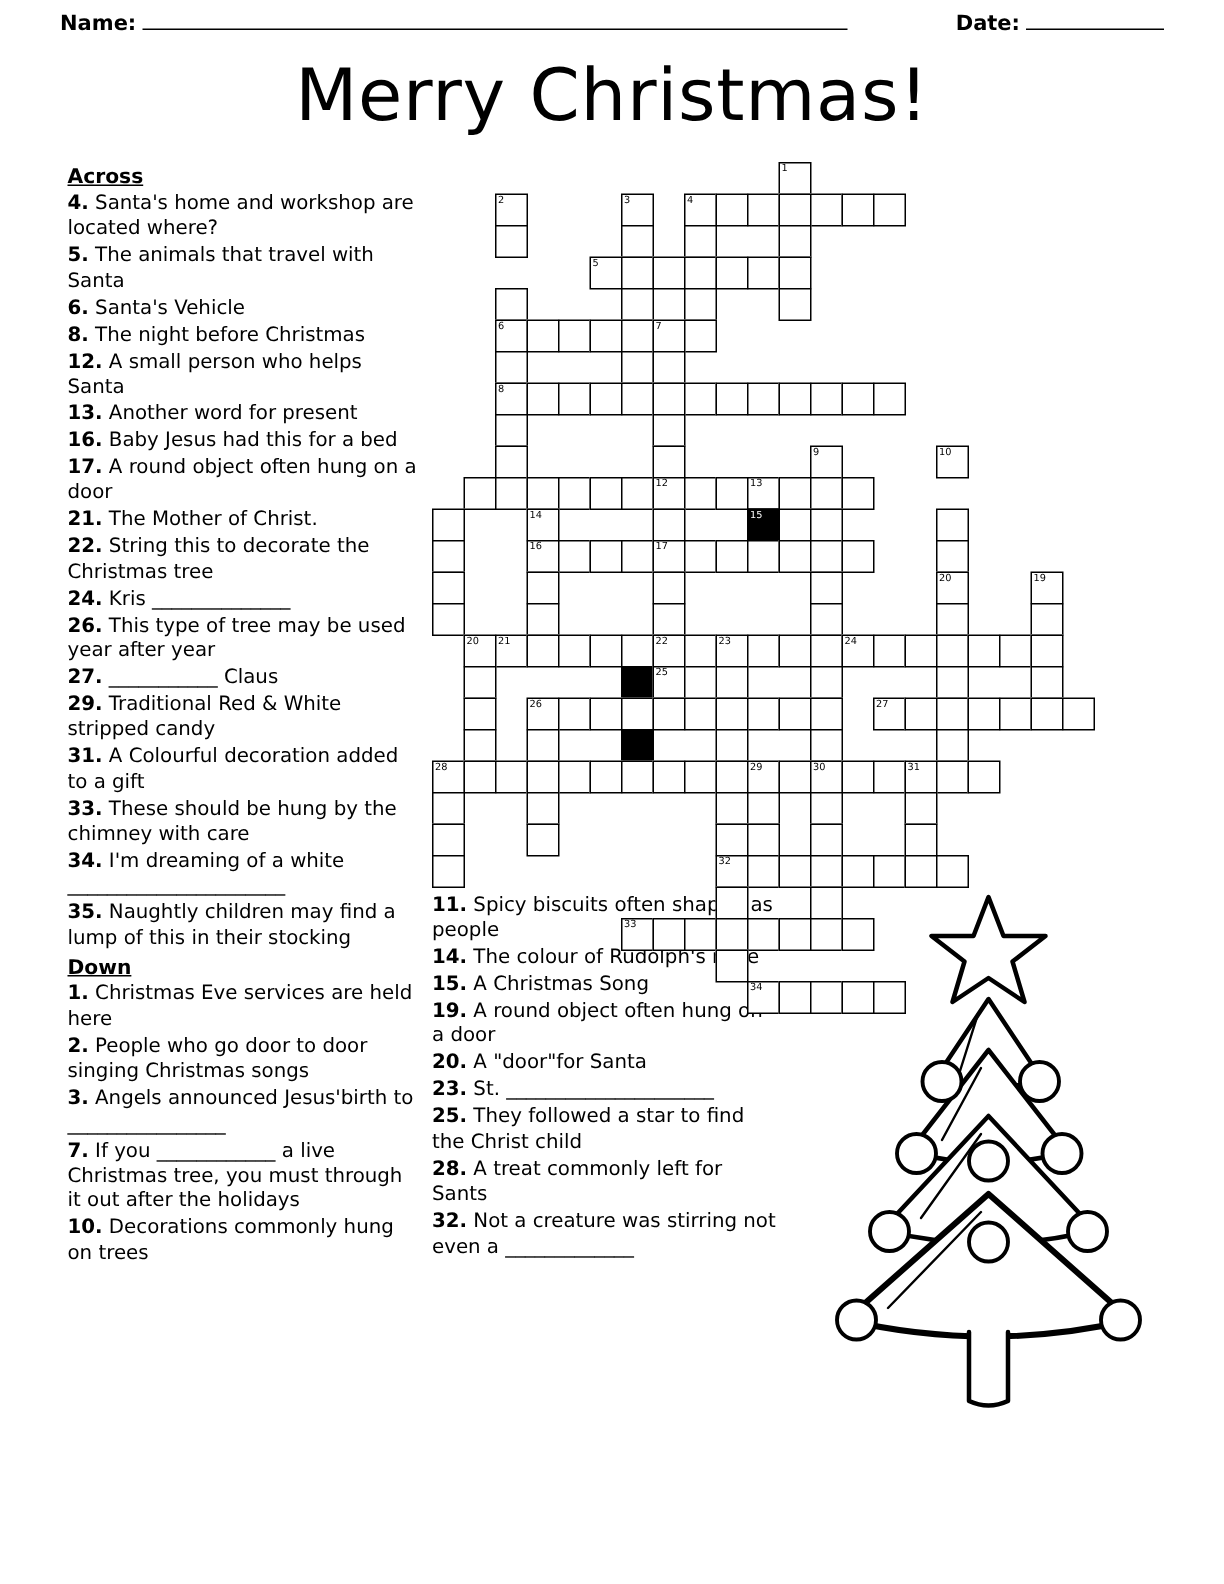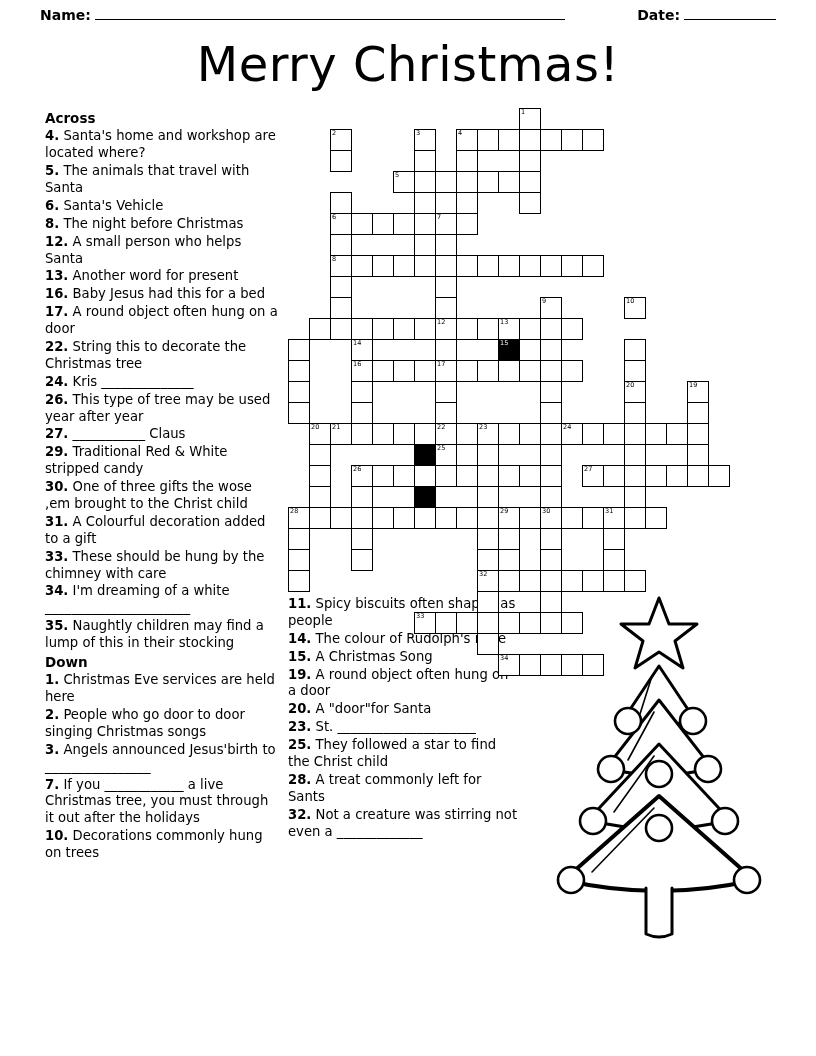--- a/index.html
+++ b/index.html
@@ -59,20 +59,21 @@
   .clue-col {
     position: absolute;
     font-size: 13.2px;
     line-height: 1.28;
   }
   #col-left { left: 45px; top: 110px; width: 236px; }
   #col-mid  { left: 288px; top: 596px; width: 232px; }
 
   .section-head {
     font-weight: bold;
+    text-decoration: underline;
     margin-bottom: 1px;
     font-size: 13.5px;
   }
   .clue {
     margin-bottom: 1px;
   }
   .clue b { font-weight: bold; }
 
   
   #grid {
@@ -130,26 +131,26 @@
     <div class="section-head">Across</div>
     <div id="across-list">
         <div class="clue"><b>4.</b><span> Santa's home and workshop are located where?</span></div>
         <div class="clue"><b>5.</b><span> The animals that travel with Santa</span></div>
         <div class="clue"><b>6.</b><span> Santa's Vehicle</span></div>
         <div class="clue"><b>8.</b><span> The night before Christmas</span></div>
         <div class="clue"><b>12.</b><span> A small person who helps Santa</span></div>
         <div class="clue"><b>13.</b><span> Another word for present</span></div>
         <div class="clue"><b>16.</b><span> Baby Jesus had this for a bed</span></div>
         <div class="clue"><b>17.</b><span> A round object often hung on a door</span></div>
+        <div class="clue"><b>21.</b><span> The Mother of Christ.</span></div>
         <div class="clue"><b>22.</b><span> String this to decorate the Christmas tree</span></div>
         <div class="clue"><b>24.</b><span> Kris ______________</span></div>
         <div class="clue"><b>26.</b><span> This type of tree may be used year after year</span></div>
         <div class="clue"><b>27.</b><span> ___________ Claus</span></div>
         <div class="clue"><b>29.</b><span> Traditional Red &amp; White stripped candy</span></div>
-        <div class="clue"><b>30.</b><span> One of three gifts the wose ,em brought to the Christ child</span></div>
         <div class="clue"><b>31.</b><span> A Colourful decoration added to a gift</span></div>
         <div class="clue"><b>33.</b><span> These should be hung by the chimney with care</span></div>
         <div class="clue"><b>34.</b><span> I'm dreaming of a white ______________________</span></div>
         <div class="clue"><b>35.</b><span> Naughtly children may find a lump of this in their stocking</span></div>
       </div>
     <div class="section-head" style="margin-top:2px;">Down</div>
     <div id="down-left-list">
         <div class="clue"><b>1.</b><span> Christmas Eve services are held here</span></div>
         <div class="clue"><b>2.</b><span> People who go door to door singing Christmas songs</span></div>
         <div class="clue"><b>3.</b><span> Angels announced Jesus'birth to ________________</span></div>

